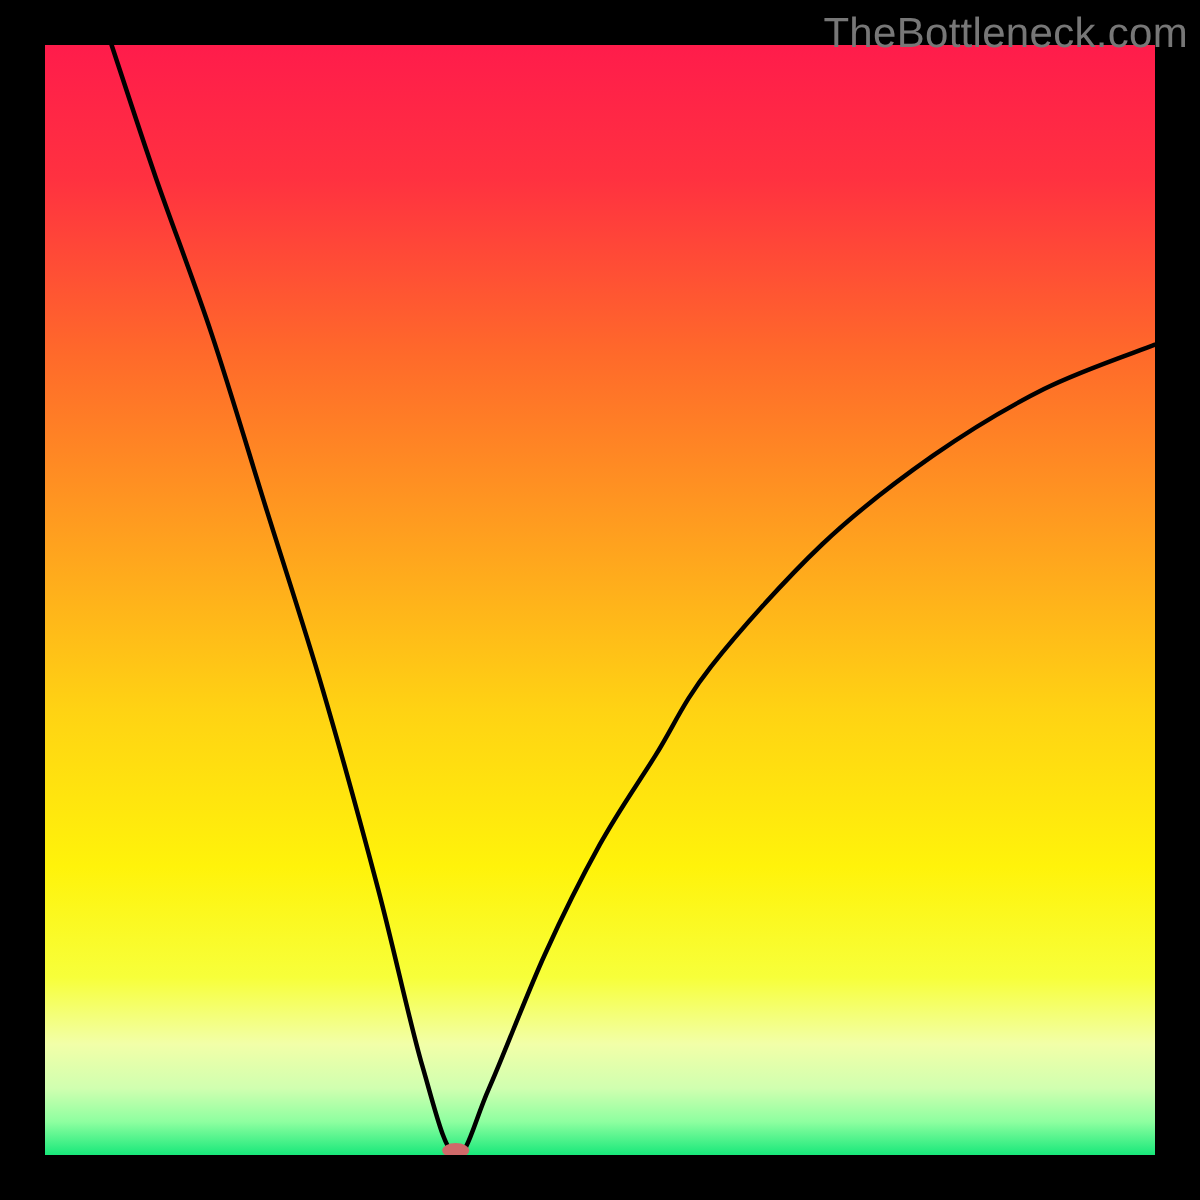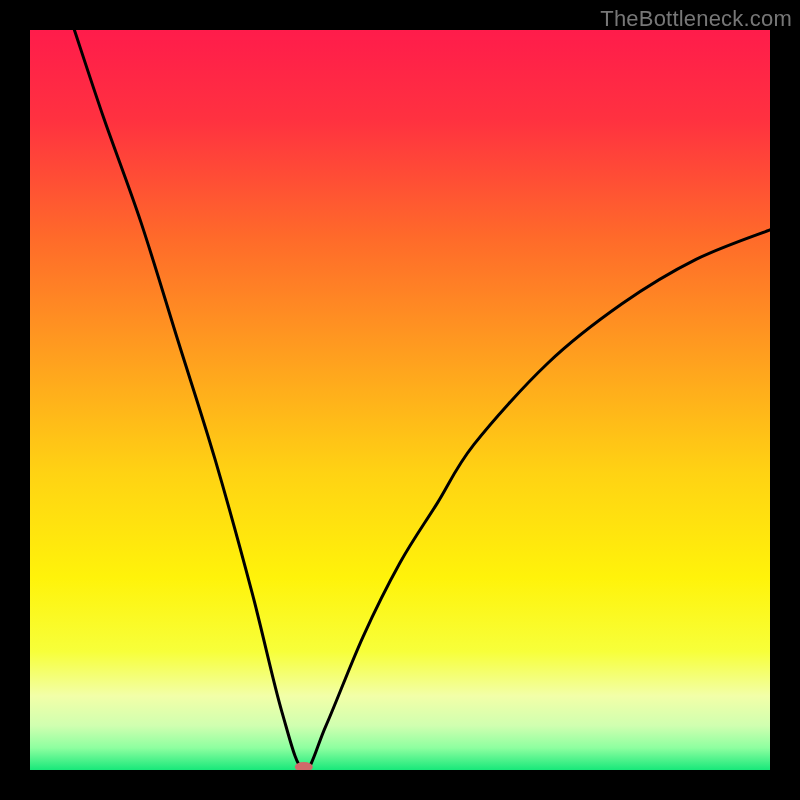--- a/index.html
+++ b/index.html
@@ -22,21 +22,21 @@
     top: 30px;
     width: 740px;
     height: 740px;
     overflow: hidden;
   }
   .watermark {
     position: absolute;
     top: 6px;
     right: 8px;
     color: #777;
-    font-size: 22px;
+    font-size: 28px;
     font-weight: 400;
     letter-spacing: 0.2px;
     z-index: 5;
   }
   svg { display: block; }
 </style>
 </head>
 <body>
 
 <div class="frame">

